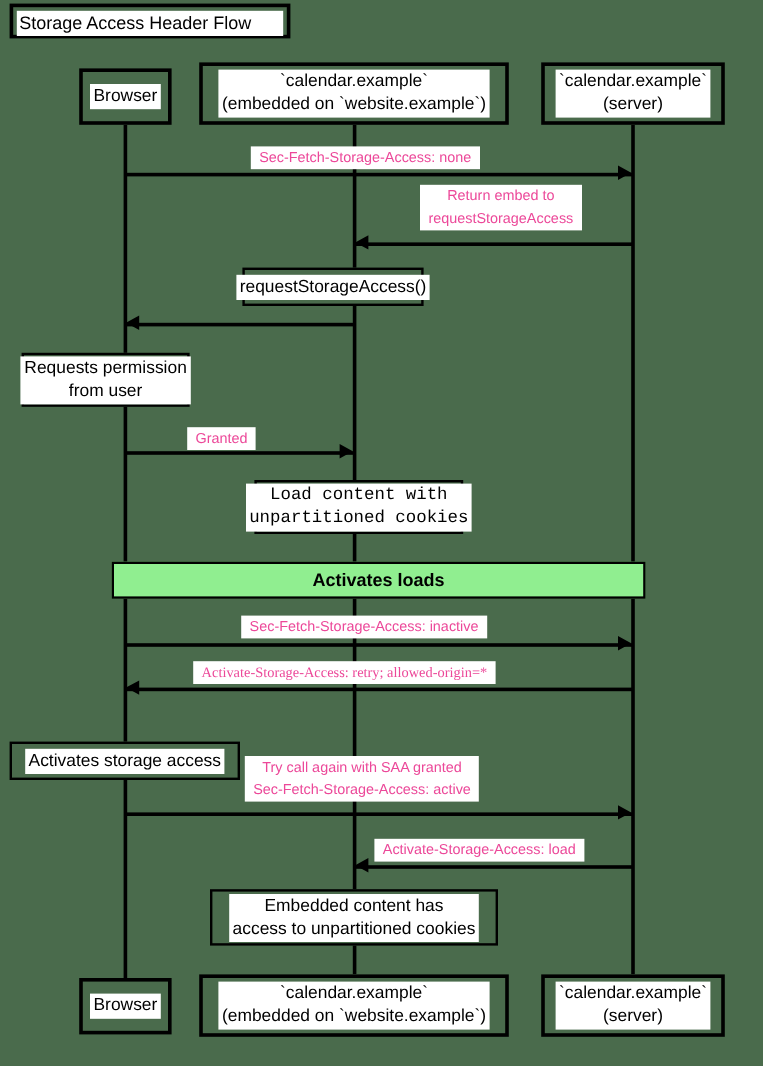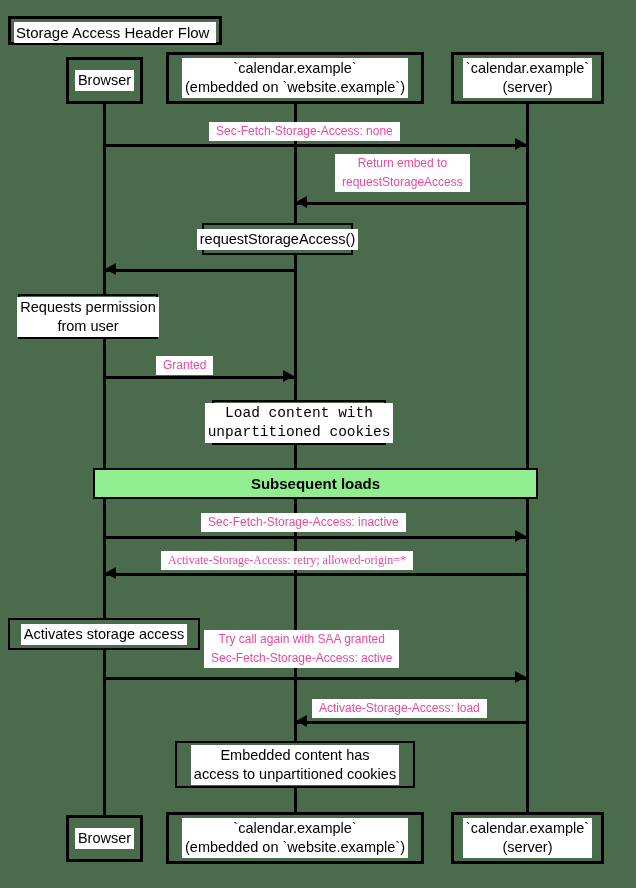--- a/index.html
+++ b/index.html
@@ -131,21 +131,21 @@
     font-weight: bold;
     line-height: 19px;
     white-space: nowrap;
   }
 </style>
 </head>
 <body>
 
 <div id="diagram">
 
-  <div class="title-box" id="title-box" style="left: 8px; top: 16px; width: 214px; height: 29px;">
+  <div class="title-box" id="title-box" style="left: 8px; top: 3px; width: 234px; height: 29px;">
     <span class="title-text">Storage Access Header Flow</span>
   </div>
 
   <div id="lifelines-layer">
       <div class="lifeline" style="left: 103px; top: 104px; height: 711px;"></div>
       <div class="lifeline" style="left: 294px; top: 104px; height: 708px;"></div>
       <div class="lifeline" style="left: 526px; top: 104px; height: 708px;"></div>
     </div>
 
   <div id="participants-top">
@@ -161,21 +161,21 @@
 (server)</span>
       </div>
     </div>
 
   <div id="messages-layer">
       <div class="msg-line" style="left: 104px; top: 144px; width: 423px;"></div>
       <div class="arrowhead right" style="top: 138px; left: 515px;"></div>
       <div class="msg-label" style="top: 122px; left: 209px;">Sec-Fetch-Storage-Access: none</div>
       <div class="msg-line" style="left: 295px; top: 202px; width: 232px;"></div>
       <div class="arrowhead left" style="top: 196px; left: 296px;"></div>
-      <div class="msg-label" style="top: 154px; left: 335px;">Return embed to
+      <div class="msg-label" style="top: 154px; left: 350px;">Return embed to
 requestStorageAccess</div>
       <div class="msg-line" style="left: 104px; top: 269px; width: 191px;"></div>
       <div class="arrowhead left" style="top: 263px; left: 105px;"></div>
       <div class="msg-line" style="left: 104px; top: 376px; width: 191px;"></div>
       <div class="arrowhead right" style="top: 370px; left: 283px;"></div>
       <div class="msg-label" style="top: 356px; left: 156px;">Granted</div>
       <div class="msg-line" style="left: 104px; top: 536px; width: 423px;"></div>
       <div class="arrowhead right" style="top: 530px; left: 515px;"></div>
       <div class="msg-label" style="top: 513px; left: 201px;">Sec-Fetch-Storage-Access: inactive</div>
       <div class="msg-line" style="left: 104px; top: 573px; width: 423px;"></div>
@@ -206,21 +206,21 @@
         <span class="ntext">Activates storage access</span>
       </div>
       <div class="note" style="left: 175px; top: 741px; width: 240px; height: 47px;">
         <span class="ntext">Embedded content has
 access to unpartitioned cookies</span>
       </div>
     </div>
 
   <div id="sections-layer">
       <div class="section-bar" style="left: 93px; top: 468px; width: 445px; height: 31px; background: rgb(144, 238, 144);">
-        <span class="stext">Subsequent loads</span>
+        <span class="stext">Activates loads</span>
       </div>
     </div>
 
   <div id="participants-bottom">
       <div class="participant" style="left: 66px; top: 815px; width: 77px; height: 47px;">
         <span class="plabel">Browser</span>
       </div>
       <div class="participant" style="left: 166px; top: 812px; width: 258px; height: 52px;">
         <span class="plabel">`calendar.example`
 (embedded on `website.example`)</span>

